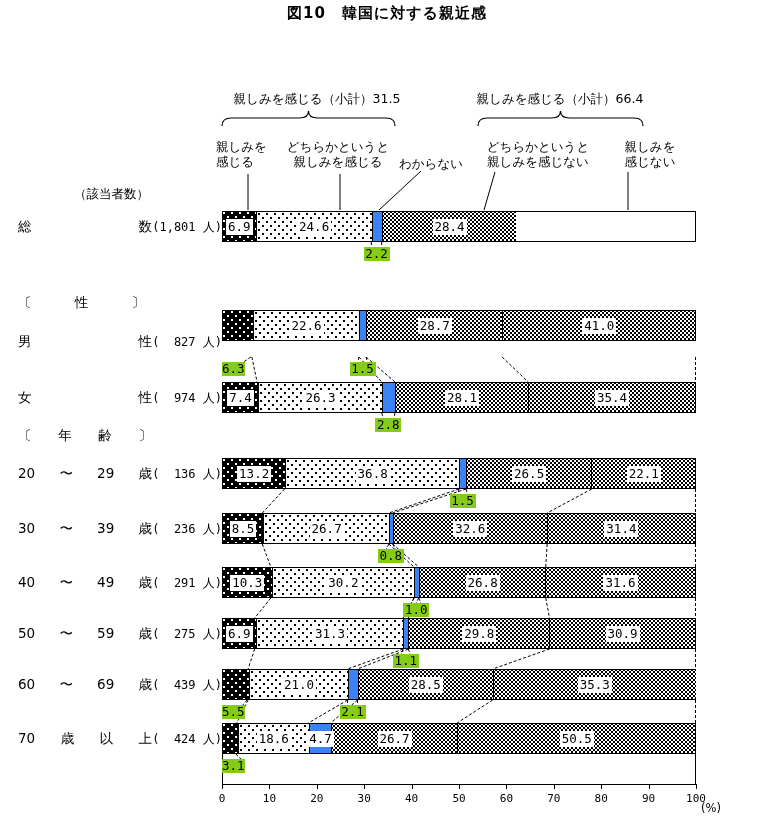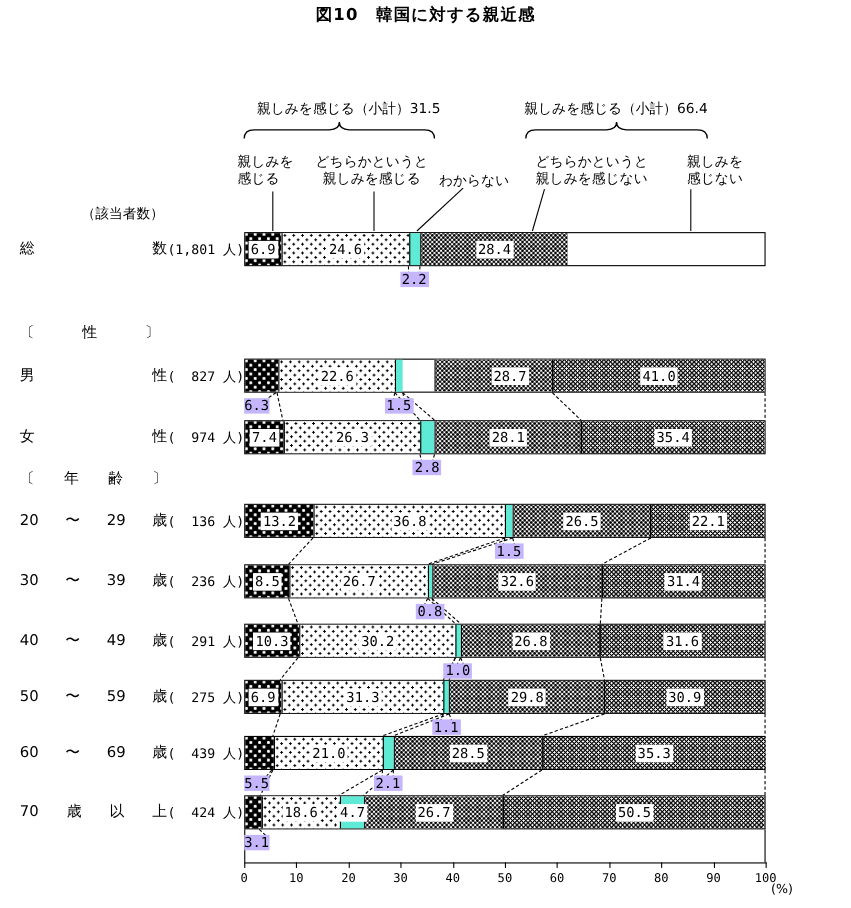--- a/index.html
+++ b/index.html
@@ -27,33 +27,33 @@
          display:flex; align-items:center; justify-content:center; }
   .bl  { border-left:1px solid #000; }
   .p1 { background-color:#000;
         background-image:radial-gradient(circle,#fff 1.2px,transparent 1.4px),
                          radial-gradient(circle,#fff 1.2px,transparent 1.4px);
         background-size:8px 8px,8px 8px; background-position:1px 1px,5px 5px; }
   .p2 { background-color:#fff;
         background-image:radial-gradient(circle,#000 1px,transparent 1.2px),
                          radial-gradient(circle,#000 1px,transparent 1.2px);
         background-size:8px 8px,8px 8px; background-position:2px 2px,6px 6px; }
-  .p3 { background:#5eead4; }
+  .p3 { background:#3b82f6; }
   .p4 { background-color:#fff;
         background-image:radial-gradient(circle,#000 1.05px,transparent 1.25px),
                          radial-gradient(circle,#000 1.05px,transparent 1.25px);
         background-size:4px 4px,4px 4px; background-position:0 0,2px 2px; }
   .p5 { background-color:#000;
         background-image:radial-gradient(circle,#fff .9px,transparent 1.1px),
                          radial-gradient(circle,#fff .9px,transparent 1.1px);
         background-size:4px 4px,4px 4px; background-position:0 0,2px 2px; }
   .vbox { background:#fff; font-family:"DejaVu Sans Mono", monospace; font-size:12.5px;
           line-height:16px; padding:0 2px; white-space:nowrap; z-index:2; }
   .belowv { position:absolute; font-family:"DejaVu Sans Mono", monospace; font-size:12.5px;
-            line-height:14px; background:#c4b5fd; z-index:6; }
+            line-height:14px; background:#84cc16; z-index:6; }
   #axis-line { left:222px; top:784px; width:475px; height:0; border-top:1px solid #000; }
   .tick { position:absolute; top:784px; width:1px; height:5px; background:#000; }
   .ticklabel { position:absolute; top:792px; width:30px; text-align:center;
                font-family:"DejaVu Sans Mono", monospace; font-size:11px; }
   #axis-unit { left:701px; top:801px; font-size:11.5px; }
   #overlay { position:absolute; left:0; top:0; z-index:5; pointer-events:none; }
 </style>
 </head>
 <body>
 
@@ -92,27 +92,27 @@
         <div class="seg p4 bl" style="left: 33.7%; width: 28.4%;">
           <span class="vbox">28.4</span>
         </div>
       </div>
       <div class="belowv" style="top: 247px; left: 363.524px; width: 26px; text-align: center;">2.2</div>
       <div class="tokens" style="top: 334px;">
         <span>男</span>
         <span>性</span>
       </div>
       <div class="count" style="top: 335px;">(  827 人)</div>
-      <div class="bar" style="top: 326px;">
+      <div class="bar" style="top: 310px;">
         <div class="seg p1" style="left: 0%; width: 6.3%;"></div>
         <div class="seg p2 bl" style="left: 6.3%; width: 22.6%;">
           <span class="vbox">22.6</span>
         </div>
         <div class="seg p3 bl" style="left: 28.9%; width: 1.5%;"></div>
-        <div class="seg p4 bl" style="left: 30.4%; width: 28.7%; margin-left: 29px;">
+        <div class="seg p4 bl" style="left: 30.4%; width: 28.7%;">
           <span class="vbox">28.7</span>
         </div>
         <div class="seg p5 bl" style="left: 59.1%; width: 41%;">
           <span class="vbox">41.0</span>
         </div>
       </div>
       <div class="belowv" style="top: 362px; left: 222px;">6.3</div>
       <div class="belowv" style="top: 362px; left: 349.541px; width: 26px; text-align: center;">1.5</div>
       <div class="tokens" style="top: 390px;">
         <span>女</span>

